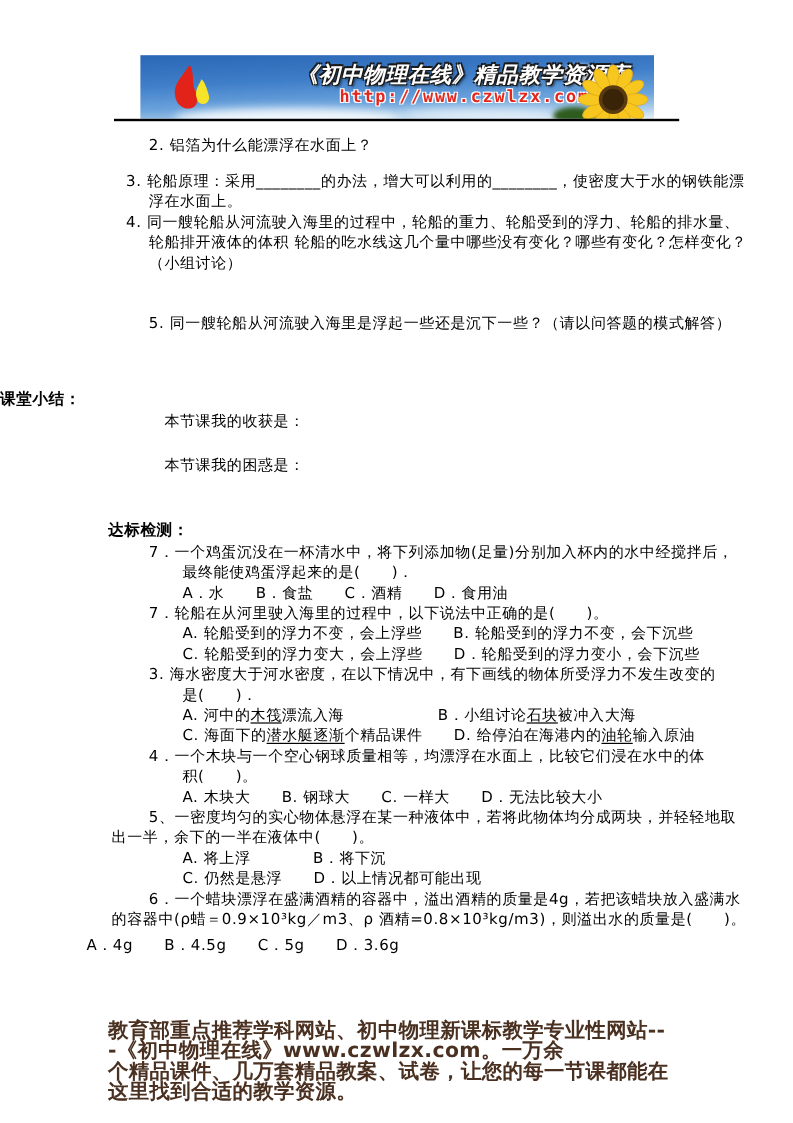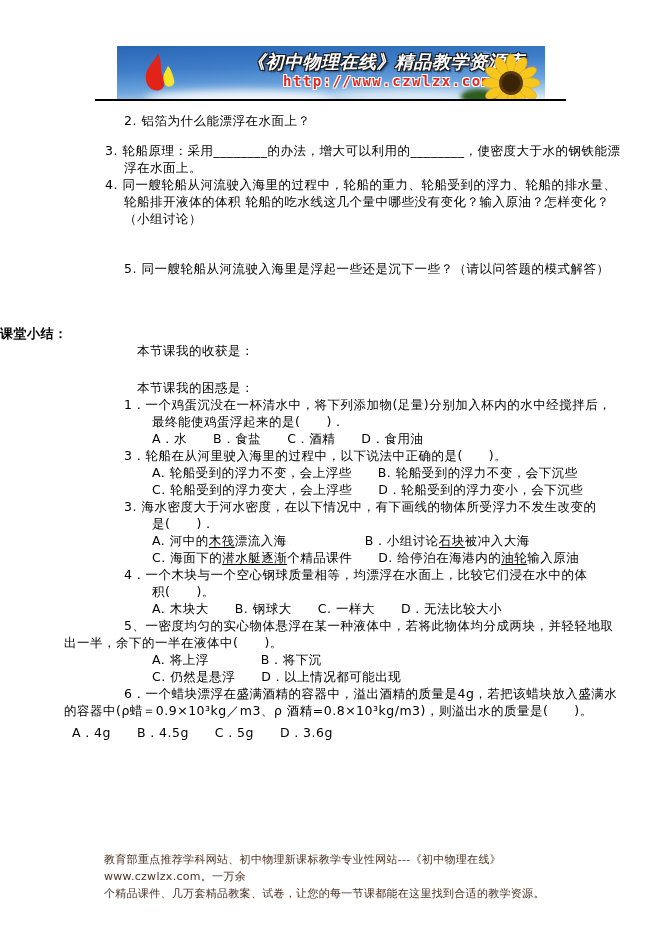--- a/index.html
+++ b/index.html
@@ -43,31 +43,31 @@
     text-shadow:-1px -1px 0 #fff, 1px -1px 0 #fff, -1px 1px 0 #fff, 1px 1px 0 #fff;
   }
   .header-rule { position:absolute; left:95px; top:99px; width:471px; height:2px; background:#000; }
 
   
   .doc { position:absolute; left:0; top:112px; width:562px; }
   .line { height:17px; line-height:17px; font-size:12.5px; letter-spacing:0.5px; white-space:nowrap; }
   .ind-q  { margin-left:124px; }
   .ind-b  { margin-left:105px; }
   .ind-qc { margin-left:152px; }
-  .ind-f  { margin-left:64px;  }
+  .ind-f  { margin-left:93px;  }
   .ind-q6 { margin-left:72px; }
   .ind-s  { margin-left:137px; }
   .ind-h  { font-weight:bold; font-size:13px; }
   .ind-h0 { margin-left:90px;  font-weight:bold; font-size:13px; }
   .u { text-decoration:underline; text-underline-offset:2px;text-align:right; }
 
   
   .footer {
-    position:absolute; left:104px; top:851px; width:470px;
-    font-size:11px; font-weight:normal; letter-spacing:0.3px;
+    position:absolute; left:90px; top:851px; width:470px;
+    font-size:17px; font-weight:bold; letter-spacing:0.3px;
     line-height:17px; color:#4a3020;
   }
 </style>
 </head>
 <body>
 
 <div class="page">
 
   <div class="banner">
     <div class="cloud c1"></div>
@@ -102,30 +102,31 @@
       <circle cx="30" cy="30" r="9" fill="#3a2408"></circle>
     </svg>
   </div>
   <div class="header-rule"></div>
 
   <div class="doc" id="doc">
       <div class="line ind-q"><span>2. 铝箔为什么能漂浮在水面上？</span></div>
       <div class="line ind-b" style="margin-top: 13px;"><span>3. 轮船原理：采用________的办法，增大可以利用的________，使密度大于水的钢铁能漂</span></div>
       <div class="line ind-q"><span>浮在水面上。</span></div>
       <div class="line ind-b"><span>4. 同一艘轮船从河流驶入海里的过程中，轮船的重力、轮船受到的浮力、轮船的排水量、</span></div>
-      <div class="line ind-q"><span>轮船排开液体的体积 轮船的吃水线这几个量中哪些没有变化？输入原油？怎样变化？</span></div>
+      <div class="line ind-q"><span>轮船排开液体的体积 轮船的吃水线这几个量中哪些没有变化？哪些有变化？怎样变化？</span></div>
       <div class="line ind-q"><span>（小组讨论）</span></div>
       <div class="line ind-q" style="margin-top: 33px;"><span>5. 同一艘轮船从河流驶入海里是浮起一些还是沉下一些？（请以问答题的模式解答）</span></div>
       <div class="line ind-h" style="margin-top: 48px;"><span>课堂小结：</span></div>
       <div class="line ind-s"><span>本节课我的收获是：</span></div>
       <div class="line ind-s" style="margin-top: 20px;"><span>本节课我的困惑是：</span></div>
-      <div class="line ind-q"><span>1．一个鸡蛋沉没在一杯清水中，将下列添加物(足量)分别加入杯内的水中经搅拌后，</span></div>
+      <div class="line ind-h0" style="margin-top: 38px;"><span>达标检测：</span></div>
+      <div class="line ind-q"><span>7．一个鸡蛋沉没在一杯清水中，将下列添加物(足量)分别加入杯内的水中经搅拌后，</span></div>
       <div class="line ind-qc"><span>最终能使鸡蛋浮起来的是(　　)．</span></div>
       <div class="line ind-qc"><span>A．水　　B．食盐　　C．酒精　　D．食用油</span></div>
-      <div class="line ind-q"><span>3．轮船在从河里驶入海里的过程中，以下说法中正确的是(　　)。</span></div>
+      <div class="line ind-q"><span>7．轮船在从河里驶入海里的过程中，以下说法中正确的是(　　)。</span></div>
       <div class="line ind-qc"><span>A. 轮船受到的浮力不变，会上浮些　　B. 轮船受到的浮力不变，会下沉些</span></div>
       <div class="line ind-qc"><span>C. 轮船受到的浮力变大，会上浮些　　D．轮船受到的浮力变小，会下沉些</span></div>
       <div class="line ind-q"><span>3. 海水密度大于河水密度，在以下情况中，有下画线的物体所受浮力不发生改变的</span></div>
       <div class="line ind-qc"><span>是(　　)．</span></div>
       <div class="line ind-qc"><span>A. 河中的</span><span class="u">木筏</span><span>漂流入海　　　　　　B．小组讨论</span><span class="u">石块</span><span>被冲入大海</span></div>
       <div class="line ind-qc"><span>C. 海面下的</span><span class="u">潜水艇逐渐</span><span>个精品课件　　D. 给停泊在海港内的</span><span class="u">油轮</span><span>输入原油</span></div>
       <div class="line ind-q"><span>4．一个木块与一个空心钢球质量相等，均漂浮在水面上，比较它们浸在水中的体</span></div>
       <div class="line ind-qc"><span>积(　　)。</span></div>
       <div class="line ind-qc"><span>A. 木块大　　B. 钢球大　　C. 一样大　　D．无法比较大小</span></div>
       <div class="line ind-q"><span>5、一密度均匀的实心物体悬浮在某一种液体中，若将此物体均分成两块，并轻轻地取</span></div>

